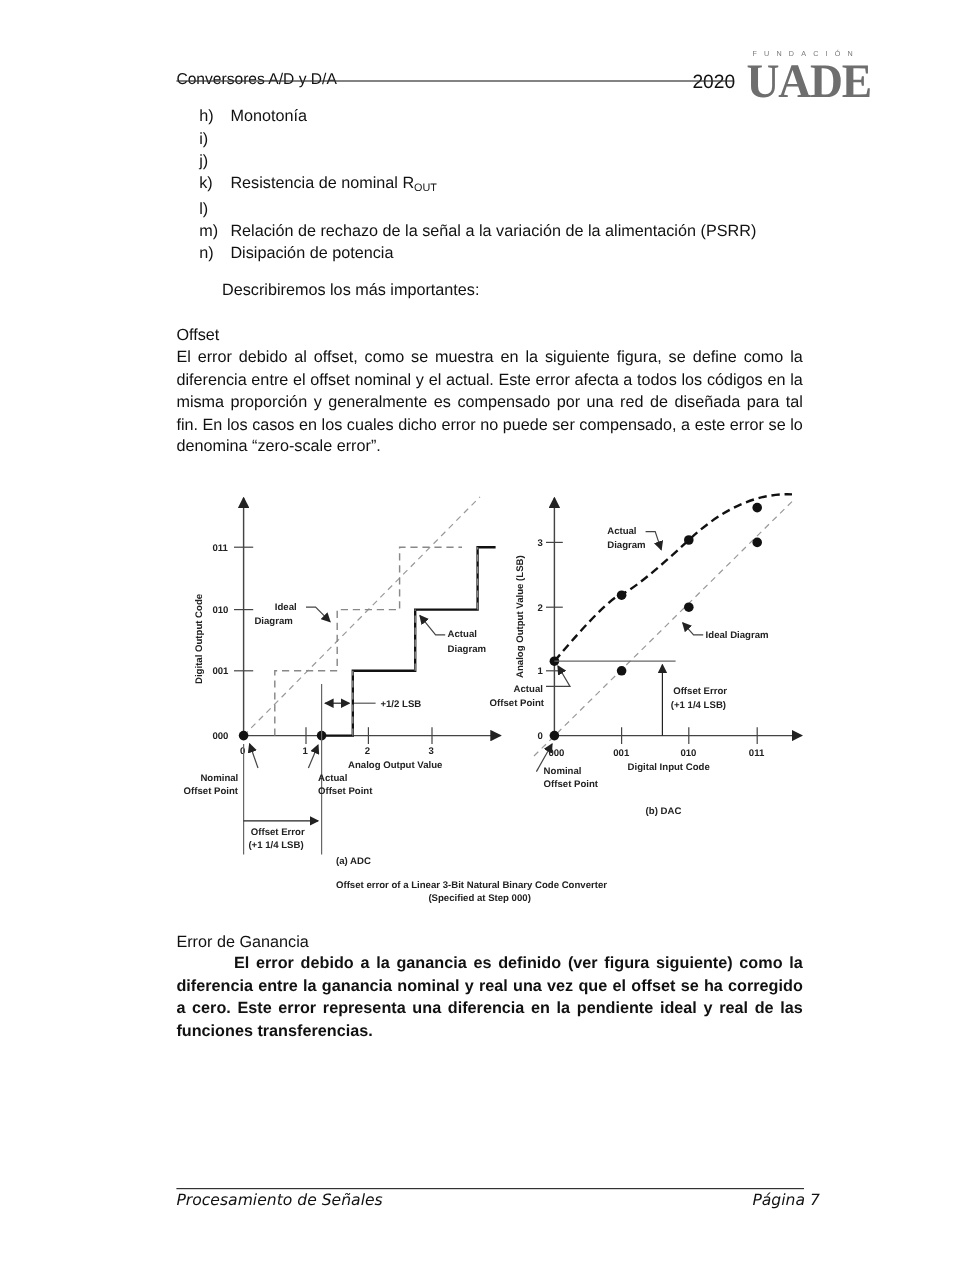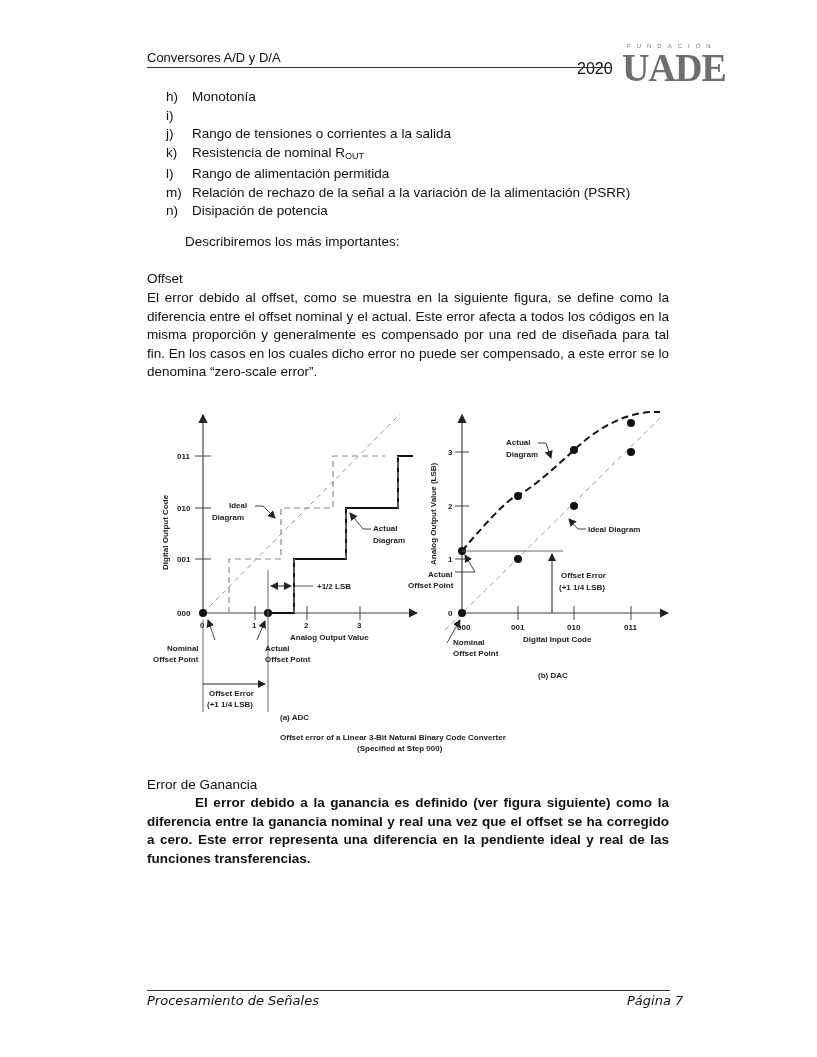--- a/index.html
+++ b/index.html
@@ -1,18 +1,18 @@
 <!DOCTYPE html>
 <html><head>
 <meta charset="utf-8">
 <style>
   html, body { margin:0; padding:0; background:#ffffff; }
   body { width:817px; height:1057px; position:relative; overflow:hidden;
          font-family:"Liberation Sans", sans-serif; color:#111; }
-  .hdr-title { position:absolute; left:147px; top:50px; font-size:13px; }
+  .hdr-title { position:absolute; left:147px; top:58px; font-size:13px; }
   .hdr-year { position:absolute; left:577px; top:60px; font-size:16px; }
   .hdr-line { position:absolute; left:147px; top:67px; width:464px; height:1px; background:#333; }
   .logo-top { position:absolute; left:627px; top:43px; font-size:6px; letter-spacing:6px; color:#777; }
   .logo-main { position:absolute; left:622px; top:50px; font-family:"Liberation Serif", serif; font-size:40px;
                color:#6e6e6e; letter-spacing:-1px; line-height:36px; transform:scaleX(0.95); transform-origin:left; font-weight:bold; }
   .list { position:absolute; left:166px; top:88px; font-size:13.5px; line-height:18.5px; }
   .list-item { display:flex; }
   .list-item .lbl { width:26px; }
   .list-item sub { font-size:9px; vertical-align:-2px; }
   .para { position:absolute; left:147px; width:522px; font-size:13.5px; line-height:18.6px; text-align:justify; }
@@ -36,29 +36,27 @@
 <div class="list">
   <div class="list-item">
       <span class="lbl">h)</span>
       <span>Monotonía</span>
     </div>
   <div class="list-item">
       <span class="lbl">i)</span>
     </div>
   <div class="list-item">
       <span class="lbl">j)</span>
-      <span>Rango de tensiones o corrientes a la salida</span>
     </div>
   <div class="list-item">
       <span class="lbl">k)</span>
       <span><span>Resistencia de nominal R</span><sub>OUT</sub></span>
     </div>
   <div class="list-item">
       <span class="lbl">l)</span>
-      <span>Rango de alimentación permitida</span>
     </div>
   <div class="list-item">
       <span class="lbl">m)</span>
       <span>Relación de rechazo de la señal a la variación de la alimentación (PSRR)</span>
     </div>
   <div class="list-item">
       <span class="lbl">n)</span>
       <span>Disipación de potencia</span>
     </div>
 </div>

